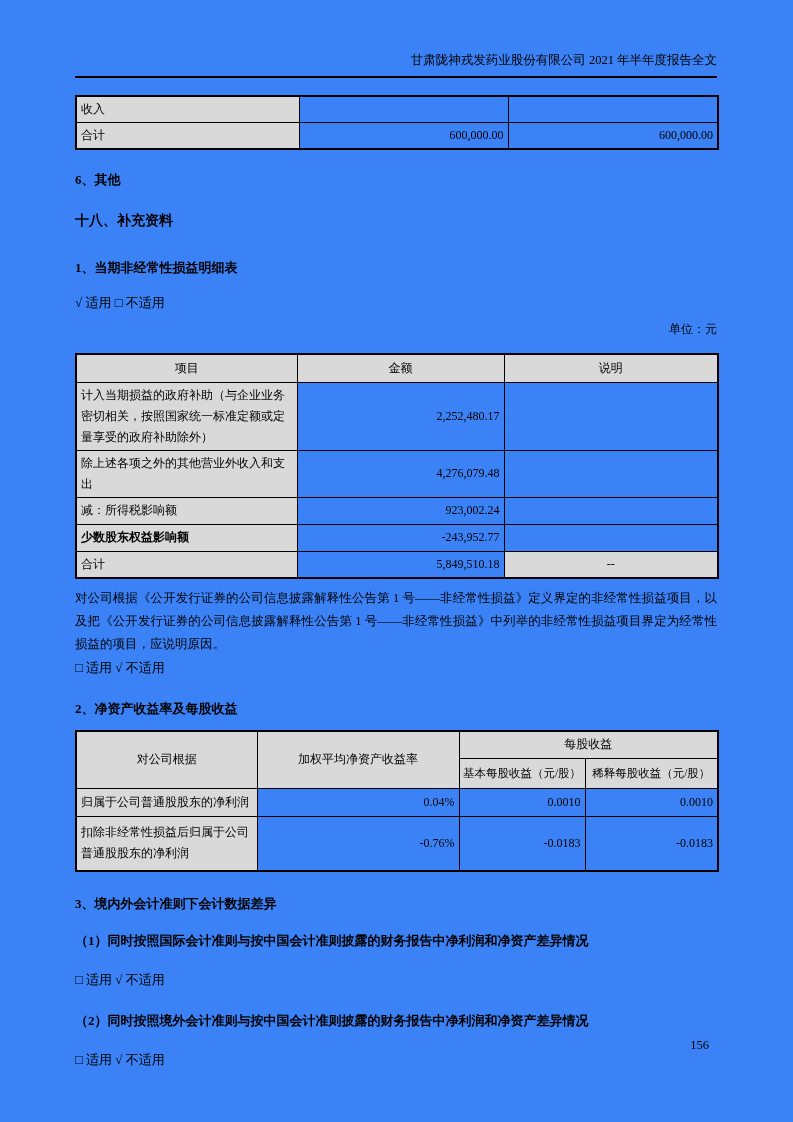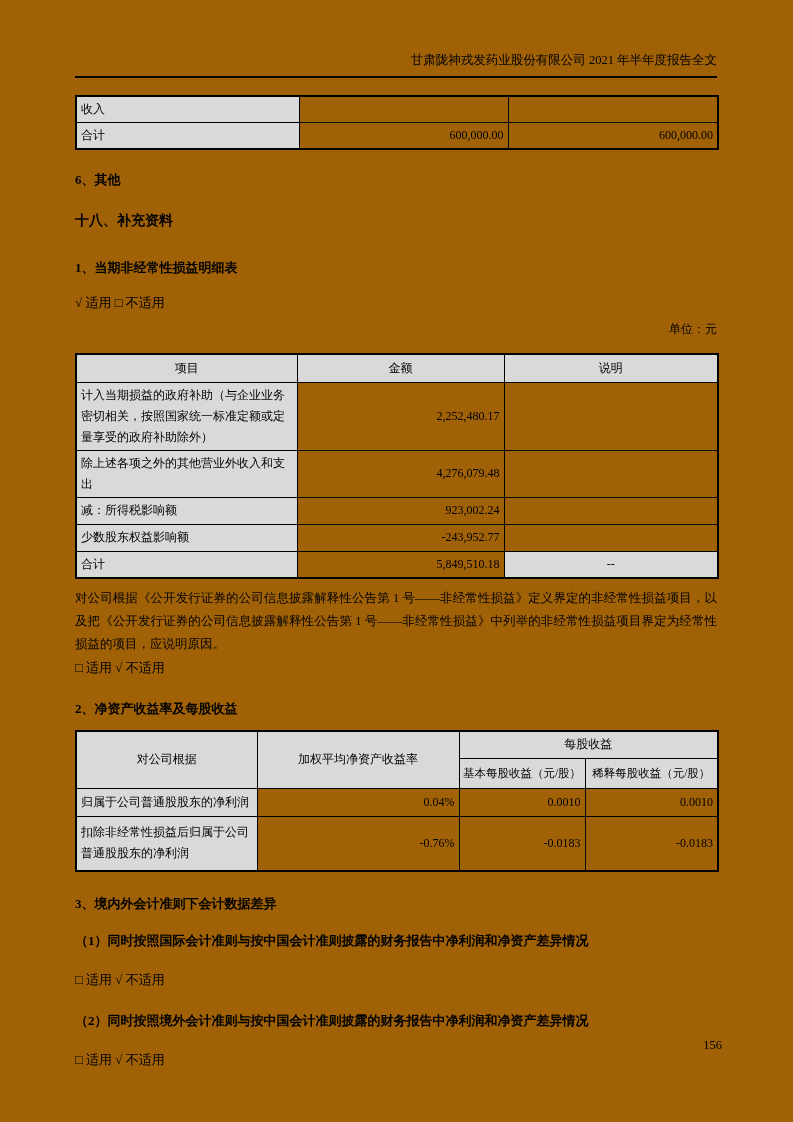--- a/index.html
+++ b/index.html
@@ -2,21 +2,21 @@
 <html><head>
 <meta charset="utf-8">
 <style>
   * { margin: 0; padding: 0; box-sizing: border-box; }
   html, body { background: #888; }
   .page {
     position: relative;
     width: 793px;
     height: 1122px;
     margin: 0 auto;
-    background: #a16207;
+    background: #3b82f6;
     font-family: "Liberation Serif", "DejaVu Serif", serif;
     color: #000;
     padding: 52px 76px 0 75px;
     overflow: hidden;
   }
   
   .page-header {
     text-align: right;
     font-size: 12.5px;
     line-height: 17px;
@@ -34,21 +34,21 @@
     border: 1px solid #000;
     font-size: 12px;
     line-height: 21px;
     padding: 2px 4px;
     vertical-align: middle;
     overflow: hidden;
   }
   .gray { background: #d9d9d9; }
   .num  { text-align: right; }
   .ctr  { text-align: center; }
-  .indent { padding-left: 32px; }
+  .indent { padding-left: 32px; font-weight: bold; }
   
   .top-table { margin-top: 17px; }
   .top-table tr { height: 26px; }
   
   .h-sub {
     font-size: 13px;
     font-weight: 700;
     line-height: 16px;
   }
   .h-chapter {
@@ -92,21 +92,21 @@
   .note-para {
     margin-top: 8px;
     font-size: 12.5px;
     line-height: 23px;
     text-align: justify;
   }
   
   .page-num {
     position: absolute;
     top: 1038px;
-    right: 71px;
+    right: 84px;
     font-size: 12.5px;
   }
 </style>
 </head>
 <body>
 
 <div class="page">
 
   <div class="page-header">
     <span>甘肃陇神戎发药业股份有限公司 2021 年半年度报告全文</span>

